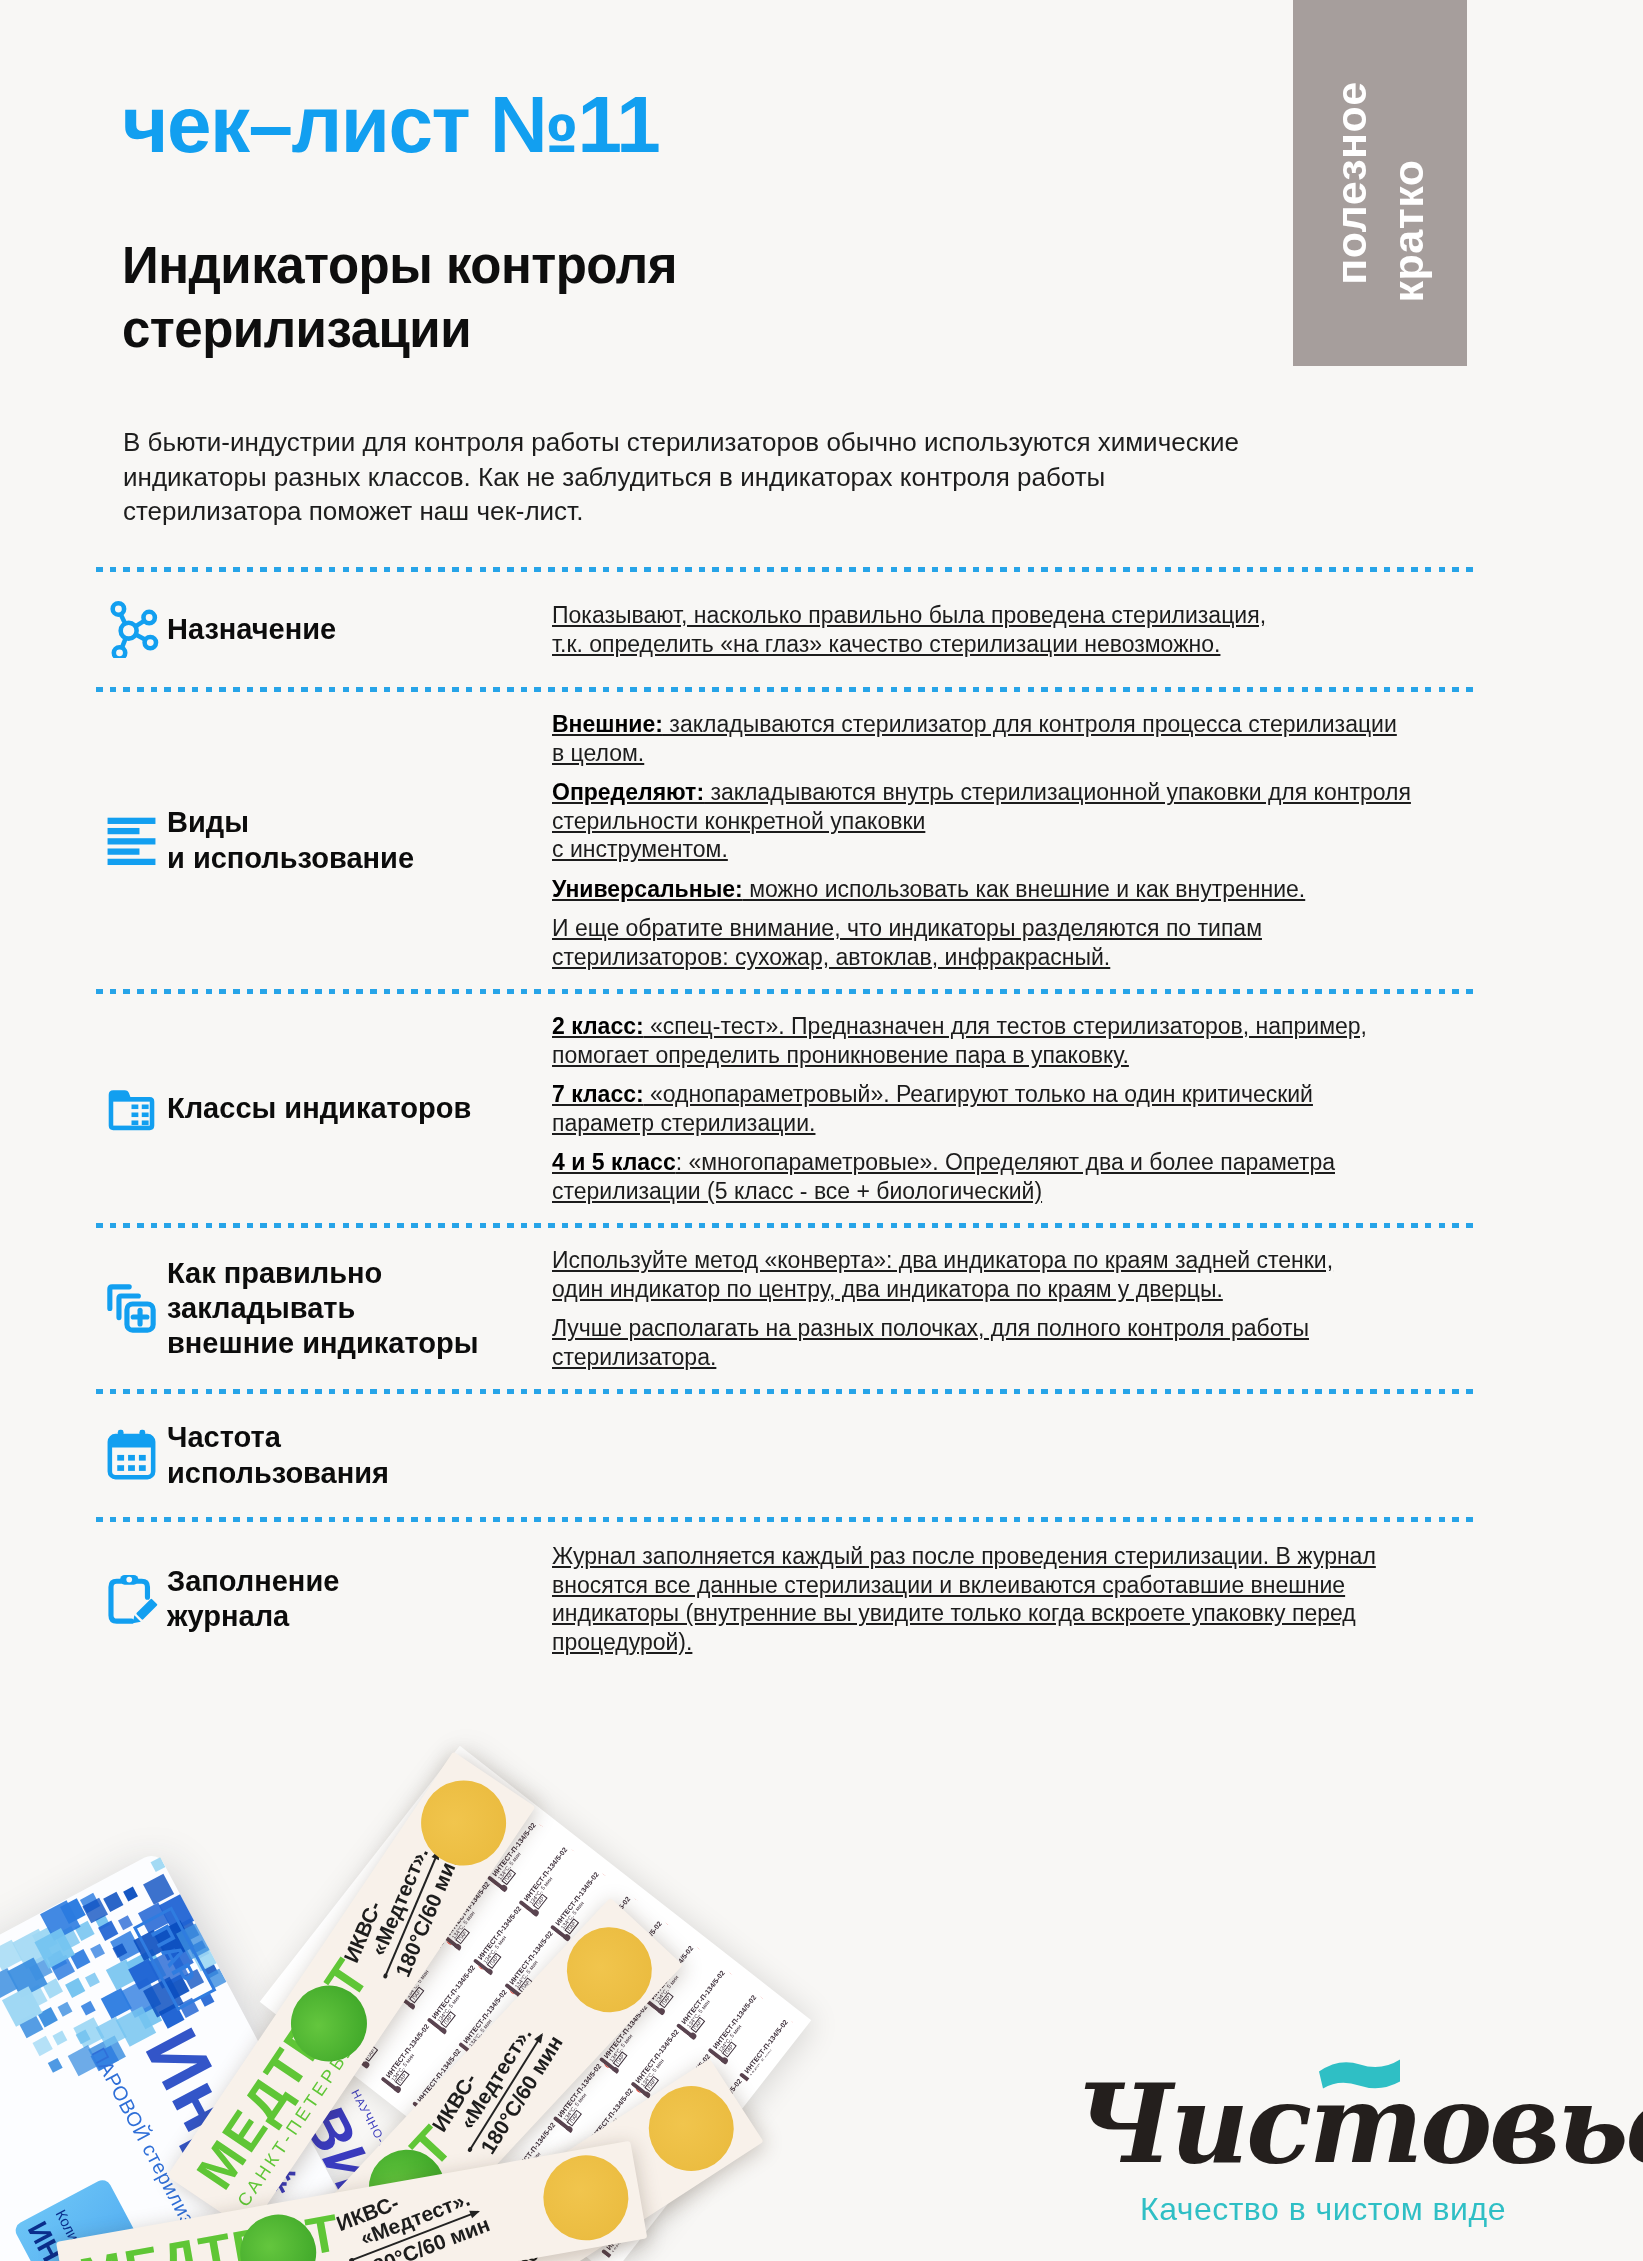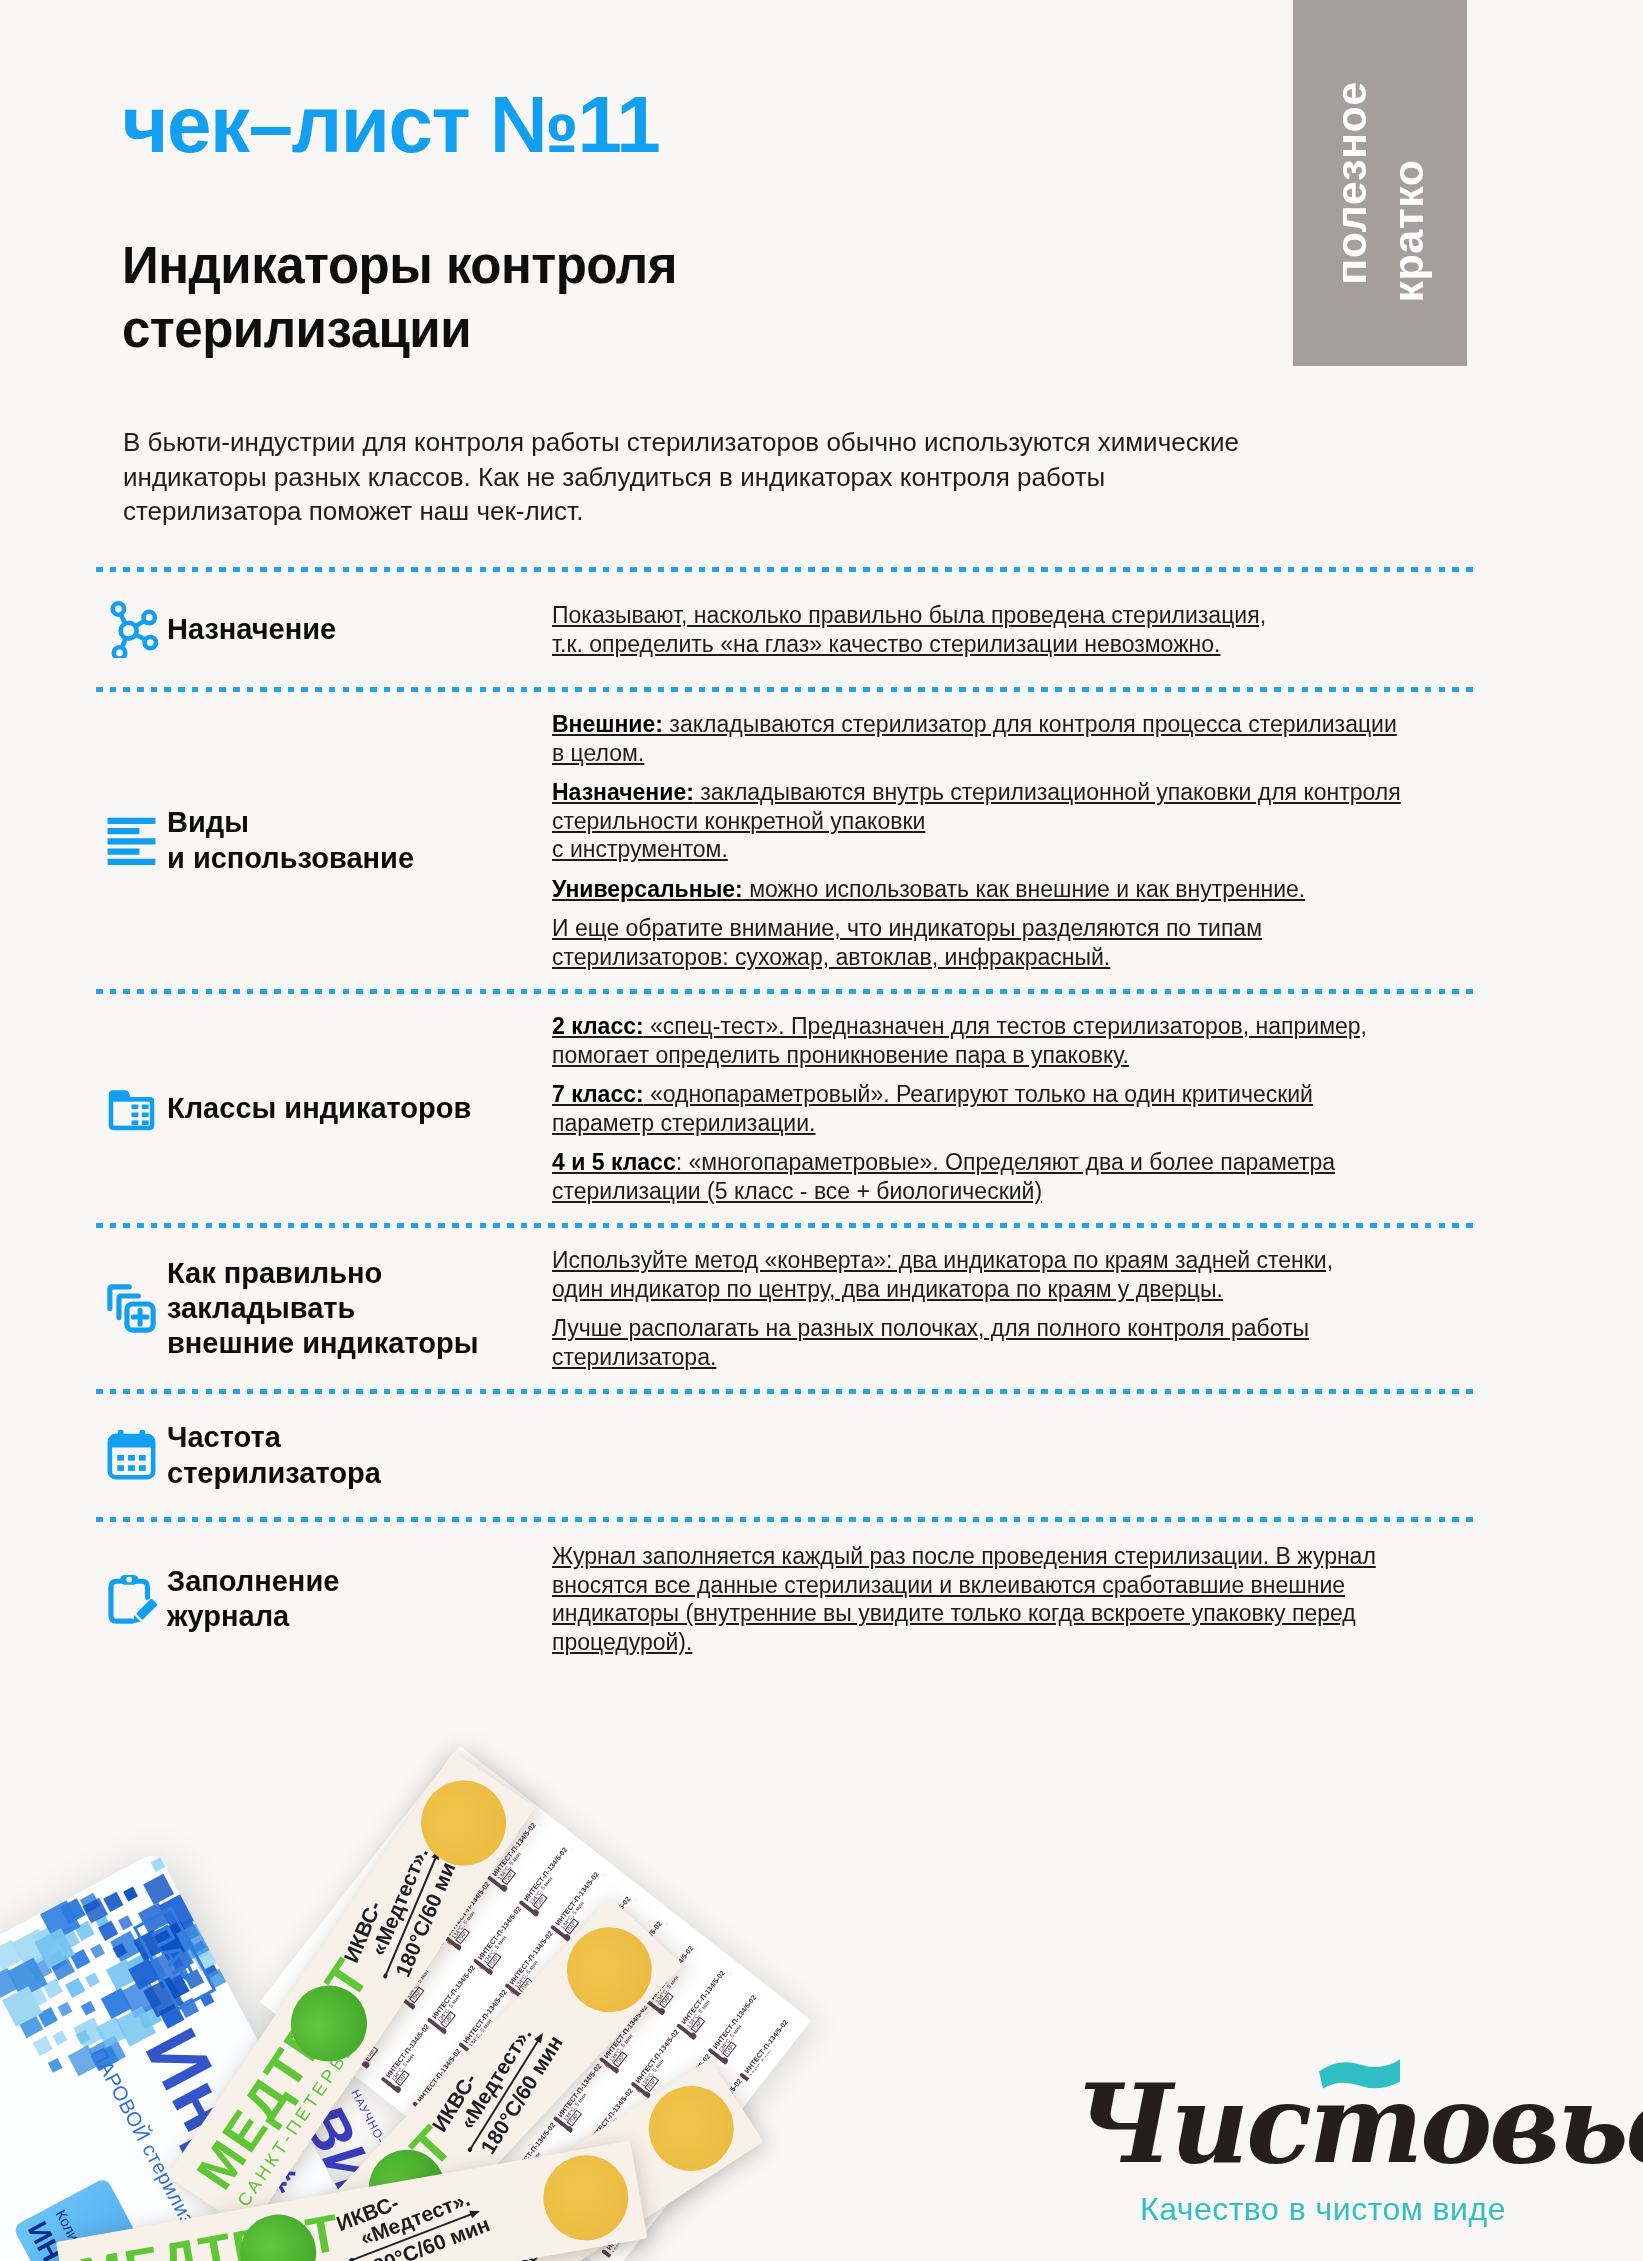--- a/index.html
+++ b/index.html
@@ -173,21 +173,21 @@
             <rect x="8" y="46" width="84" height="11"></rect>
             <rect x="8" y="64" width="56" height="11"></rect>
             <rect x="8" y="82" width="84" height="11"></rect>
           </svg>
         </div>
         <h3 class="label">Виды
 и использование</h3>
         <div class="body">
           <p><b>Внешние:</b> закладываются стерилизатор для контроля процесса стерилизации
 в целом.</p>
-          <p><b>Назначение:</b> закладываются внутрь стерилизационной упаковки для контроля
+          <p><b>Определяют:</b> закладываются внутрь стерилизационной упаковки для контроля
 стерильности конкретной упаковки
 с инструментом.</p>
           <p><b>Универсальные:</b> можно использовать как внешние и как внутренние.</p>
           <p>И еще обратите внимание, что индикаторы разделяются по типам
 стерилизаторов: сухожар, автоклав, инфракрасный.</p>
         </div>
       </section>
       <div class="sep"></div>
       <section class="section">
         <div class="icon-cell">
@@ -247,21 +247,21 @@
               <rect x="25" y="49" width="12" height="10"></rect>
               <rect x="44" y="49" width="12" height="10"></rect>
               <rect x="63" y="49" width="12" height="10"></rect>
               <rect x="25" y="67" width="12" height="10"></rect>
               <rect x="44" y="67" width="12" height="10"></rect>
               <rect x="63" y="67" width="12" height="10"></rect>
             </g>
           </svg>
         </div>
         <h3 class="label">Частота
-стерилизатора</h3>
+использования</h3>
       </section>
       <div class="sep"></div>
       <section class="section">
         <div class="icon-cell">
           <svg viewBox="0 0 100 100" fill="none">
             <path d="M30 18 H24 q-10 0 -10 10 v50 q0 10 10 10 h26" stroke="currentColor" stroke-width="9" stroke-linecap="round"></path>
             <path d="M62 18 h6 q10 0 10 10 v18" stroke="currentColor" stroke-width="9" stroke-linecap="round"></path>
             <rect x="30" y="7" width="32" height="17" rx="8" fill="currentColor"></rect>
             <circle cx="46" cy="15" r="5" style="fill:var(--bg)"></circle>
             <g transform="rotate(45 72 72)">

